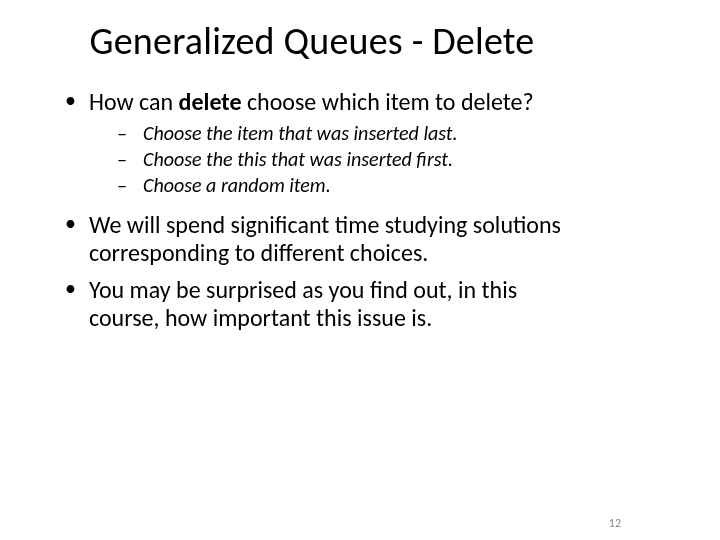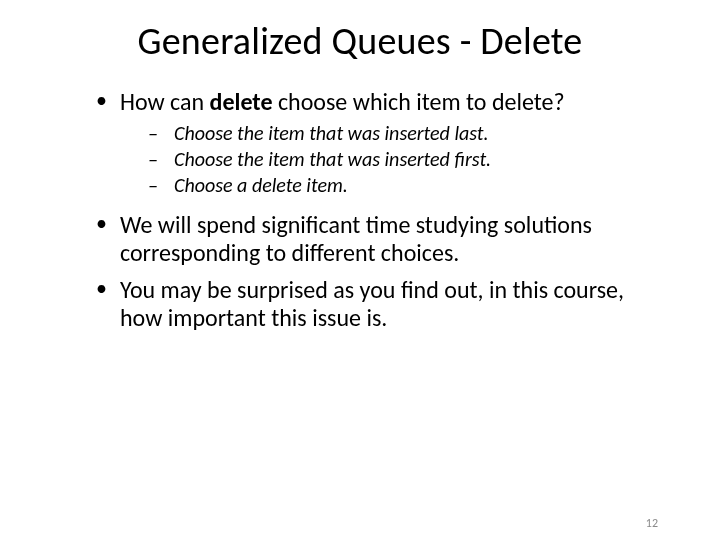--- a/index.html
+++ b/index.html
@@ -10,31 +10,30 @@
     background: #fff;
     font-family: Calibri, "Segoe UI", Arial, sans-serif;
     color: #000;
     overflow: hidden;
   }
   .slide {
     position: relative;
     width: 624px;
     height: 540px;
     box-sizing: border-box;
-    margin-left: 48px;
   }
   .title {
     text-align: center;
     font-size: 38px;
     font-weight: 400;
     padding-top: 18px;
     letter-spacing: 0.2px;
   }
   .body {
-    padding: 24px 46px 0 44px;
+    padding: 24px 46px 0 61px;
     font-size: 24px;
     line-height: 1.18;
   }
   ul.l1 {
     list-style: none;
     margin: 0;
     padding: 0;
   }
   ul.l1 > li {
     position: relative;
@@ -64,41 +63,41 @@
   }
   ul.l2 > li::before {
     content: "–";
     position: absolute;
     left: 2px;
     top: 0;
   }
   .bold { font-weight: 700; }
   .pagenum {
     position: absolute;
-    right: 14px;
+    right: 3px;
     bottom: 10px;
     font-size: 12px;
     color: #8a8a8a;
   }
 </style>
 </head>
 <body>
 
 <div class="slide">
 
   <div class="title">Generalized Queues - Delete</div>
 
   <div class="body">
     <ul class="l1">
       <li>
         <span>How can </span><span class="bold">delete</span><span> choose which item to delete?</span>
         <ul class="l2">
           <li>Choose the item that was inserted last.</li>
-          <li>Choose the item that was inserted first.</li>
-          <li>Choose a delete item.</li>
+          <li>Choose the this that was inserted first.</li>
+          <li>Choose a random item.</li>
         </ul>
       </li>
       <li>We will spend significant time studying solutions corresponding to different choices.</li>
       <li>You may be surprised as you find out, in this course, how important this issue is.</li>
     </ul>
   </div>
 
   <div class="pagenum">12</div>
 </div>
 

